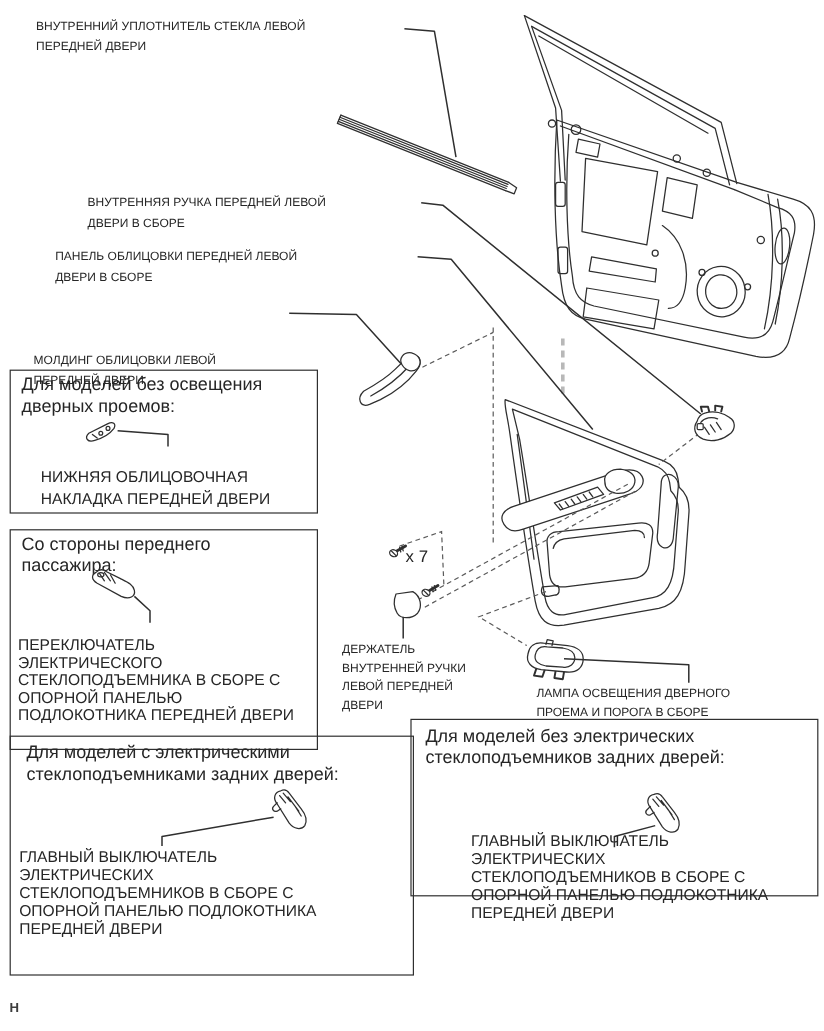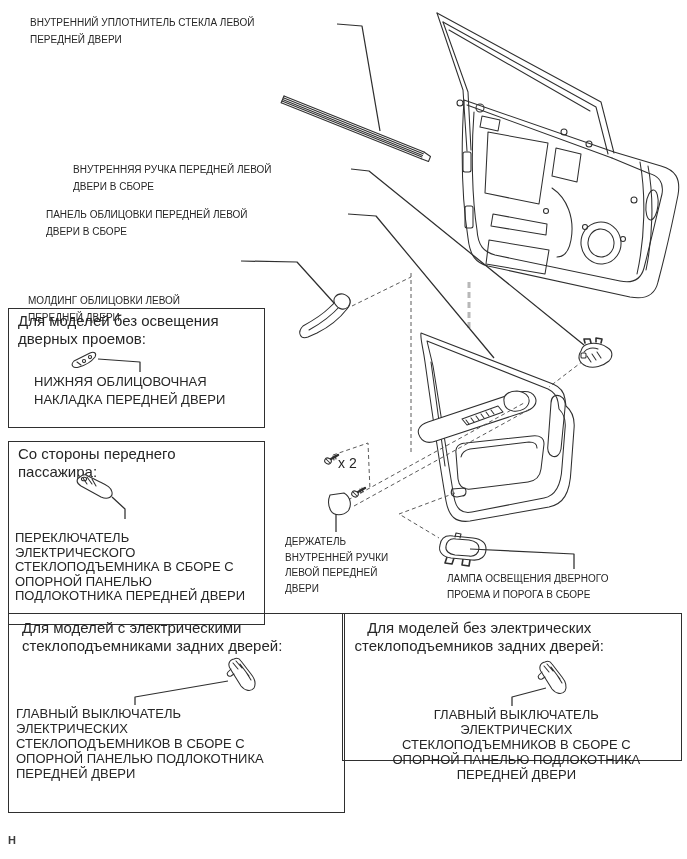--- a/index.html
+++ b/index.html
@@ -26,45 +26,45 @@
   .xcount{position:absolute;z-index:4;font-size:14px;white-space:nowrap;color:var(--text);}
   .footer-mark{position:absolute;z-index:4;font-size:11px;font-weight:bold;color:#3d3d3d;}
 </style>
 </head>
 <body>
 
 <div id="page">
 
   <div class="cbox" style="left:8px;top:308px;width:257px;height:120px;">
     <div class="cbox-header" style="left:9px;top:3px;">Для моделей без освещения<br>дверных проемов:</div>
-    <div class="cbox-part lh18" style="left:25px;top:64px;">НИЖНЯЯ ОБЛИЦОВОЧНАЯ<br>НАКЛАДКА ПЕРЕДНЕЙ ДВЕРИ</div>
+    <div class="cbox-part lh18" style="left:25px;top:80px;">НИЖНЯЯ ОБЛИЦОВОЧНАЯ<br>НАКЛАДКА ПЕРЕДНЕЙ ДВЕРИ</div>
   </div>
 
   <div class="cbox" style="left:8px;top:441px;width:257px;height:184px;">
     <div class="cbox-header" style="left:9px;top:3px;">Со стороны переднего<br>пассажира:</div>
     <div class="cbox-part lh145" style="left:6px;top:89px;">ПЕРЕКЛЮЧАТЕЛЬ<br>ЭЛЕКТРИЧЕСКОГО<br>СТЕКЛОПОДЪЕМНИКА В СБОРЕ С<br>ОПОРНОЙ ПАНЕЛЬЮ<br>ПОДЛОКОТНИКА ПЕРЕДНЕЙ ДВЕРИ</div>
   </div>
 
   <div class="cbox" style="left:8px;top:613px;width:337px;height:200px;">
     <div class="cbox-header" style="left:13px;top:5px;">Для моделей с электрическими<br>стеклоподъемниками задних дверей:</div>
     <div class="cbox-part" style="left:7px;top:92px;">ГЛАВНЫЙ ВЫКЛЮЧАТЕЛЬ<br>ЭЛЕКТРИЧЕСКИХ<br>СТЕКЛОПОДЪЕМНИКОВ В СБОРЕ С<br>ОПОРНОЙ ПАНЕЛЬЮ ПОДЛОКОТНИКА<br>ПЕРЕДНЕЙ ДВЕРИ</div>
   </div>
 
-  <div class="cbox" style="left:341.5px;top:613px;width:340px;height:148px;text-align:center;">
+  <div class="cbox" style="left:341.5px;top:599px;width:340px;height:148px;">
     <div class="cbox-header" style="left:12px;top:5px;">Для моделей без электрических<br>стеклоподъемников задних дверей:</div>
     <div class="cbox-part" style="left:50px;top:93px;">ГЛАВНЫЙ ВЫКЛЮЧАТЕЛЬ<br>ЭЛЕКТРИЧЕСКИХ<br>СТЕКЛОПОДЪЕМНИКОВ В СБОРЕ С<br>ОПОРНОЙ ПАНЕЛЬЮ ПОДЛОКОТНИКА<br>ПЕРЕДНЕЙ ДВЕРИ</div>
   </div>
 
   <div class="lbl" style="left:30px;top:14px;">ВНУТРЕННИЙ УПЛОТНИТЕЛЬ СТЕКЛА ЛЕВОЙ<br>ПЕРЕДНЕЙ ДВЕРИ</div>
   <div class="lbl" style="left:73px;top:161px;">ВНУТРЕННЯЯ РУЧКА ПЕРЕДНЕЙ ЛЕВОЙ<br>ДВЕРИ В СБОРЕ</div>
   <div class="lbl" style="left:46px;top:206px;">ПАНЕЛЬ ОБЛИЦОВКИ ПЕРЕДНЕЙ ЛЕВОЙ<br>ДВЕРИ В СБОРЕ</div>
   <div class="lbl" style="left:28px;top:253px;margin-top:39px;">МОЛДИНГ ОБЛИЦОВКИ ЛЕВОЙ<br>ПЕРЕДНЕЙ ДВЕРИ</div>
   <div class="lbl tight" style="left:285px;top:534px;">ДЕРЖАТЕЛЬ<br>ВНУТРЕННЕЙ РУЧКИ<br>ЛЕВОЙ ПЕРЕДНЕЙ<br>ДВЕРИ</div>
   <div class="lbl tight" style="left:447px;top:571px;">ЛАМПА ОСВЕЩЕНИЯ ДВЕРНОГО<br>ПРОЕМА И ПОРОГА В СБОРЕ</div>
-  <div class="xcount" style="left:338px;top:455px;">x 2</div>
+  <div class="xcount" style="left:338px;top:455px;">x 7</div>
   <div class="footer-mark" style="left:8px;top:834px;">Н</div>
 
   <svg class="diagram" width="687" height="859" viewBox="0 0 687 859">
 
     <g>
       <path class="pf" d="M464,100 C461,148 462,200 468,238 C470,256 476,263 488,266 L630,297 C646,300 655,295 658,282 C666,252 674,215 678,195 C681,178 675,170 661,166 L614,152 Z"></path>
       <path class="s" d="M437,13 L601,102 L614,153"></path>
       <path class="s" d="M443,22 L596,107 L608,154"></path>
       <path class="s" d="M449,30 L590,111"></path>
       <path class="s" d="M437,13 L463,90 L467,151"></path>

